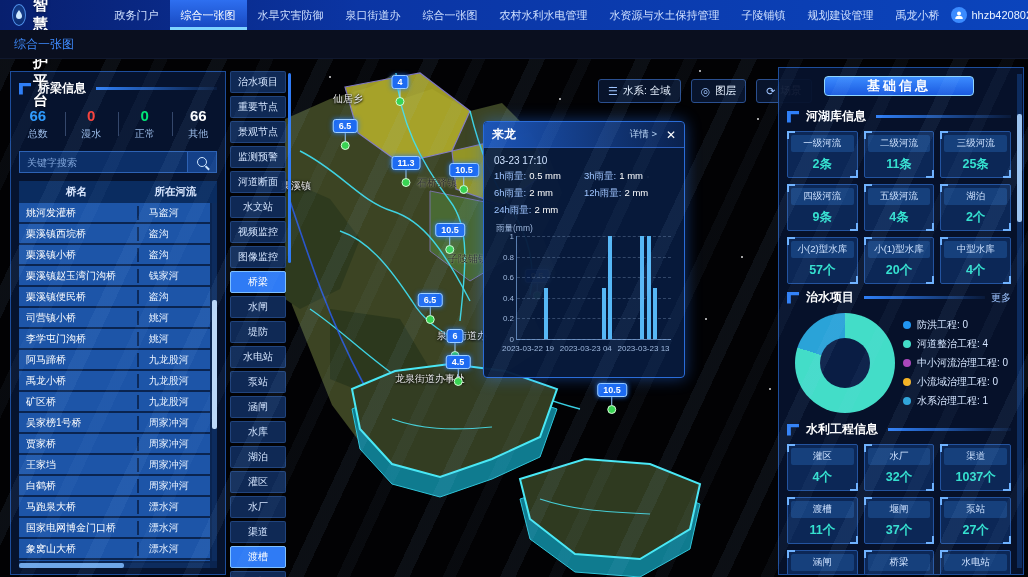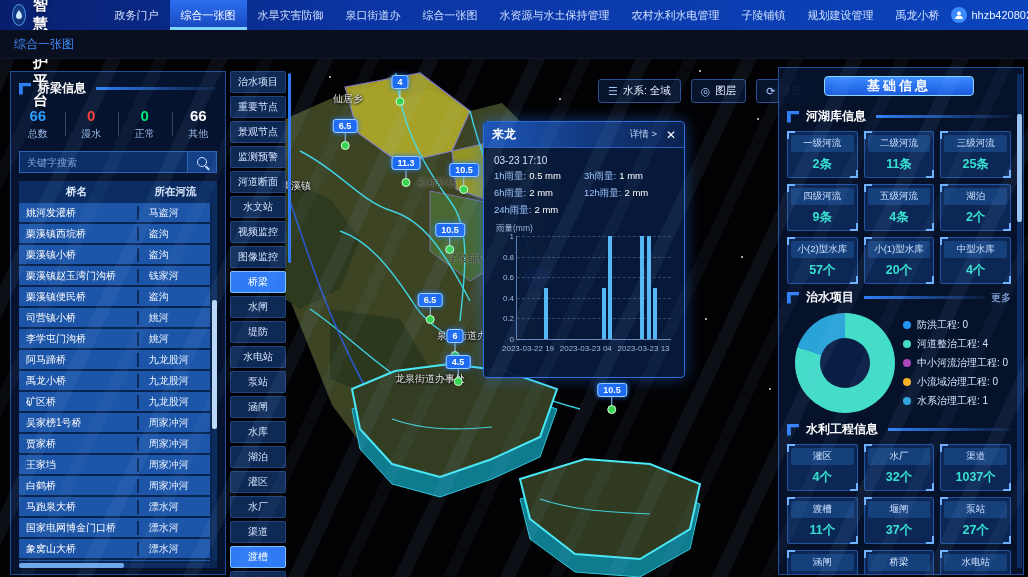--- a/index.html
+++ b/index.html
@@ -125,22 +125,22 @@
           </svg>
       </span>
       <span class="app-title">水系连通智慧管护平台</span>
     </div>
     <nav class="tabs" id="nav-tabs">
         <div class="tab">政务门户</div>
         <div class="tab active">综合一张图</div>
         <div class="tab">水旱灾害防御</div>
         <div class="tab">泉口街道办</div>
         <div class="tab">综合一张图</div>
+        <div class="tab">农村水利水电管理</div>
         <div class="tab">水资源与水土保持管理</div>
-        <div class="tab">农村水利水电管理</div>
         <div class="tab">子陵铺镇</div>
         <div class="tab">规划建设管理</div>
         <div class="tab">禹龙小桥</div>
       </nav>
     <div class="user">
       <span class="avatar">
         <svg width="10" height="10" viewBox="0 0 10 10">
             <circle cx="5" cy="3.4" r="2" fill="#fff"></circle>
             <path d="M1.2 9 a3.8 3.2 0 0 1 7.6 0Z" fill="#fff"></path>
           </svg>

